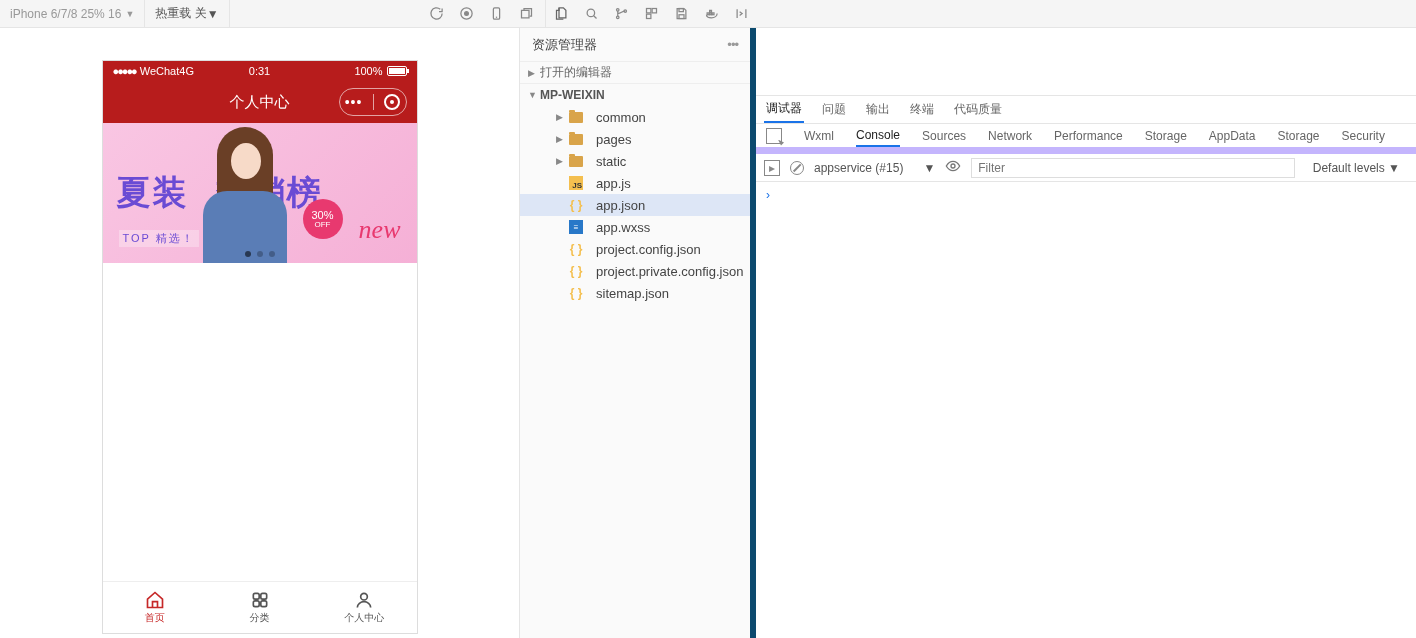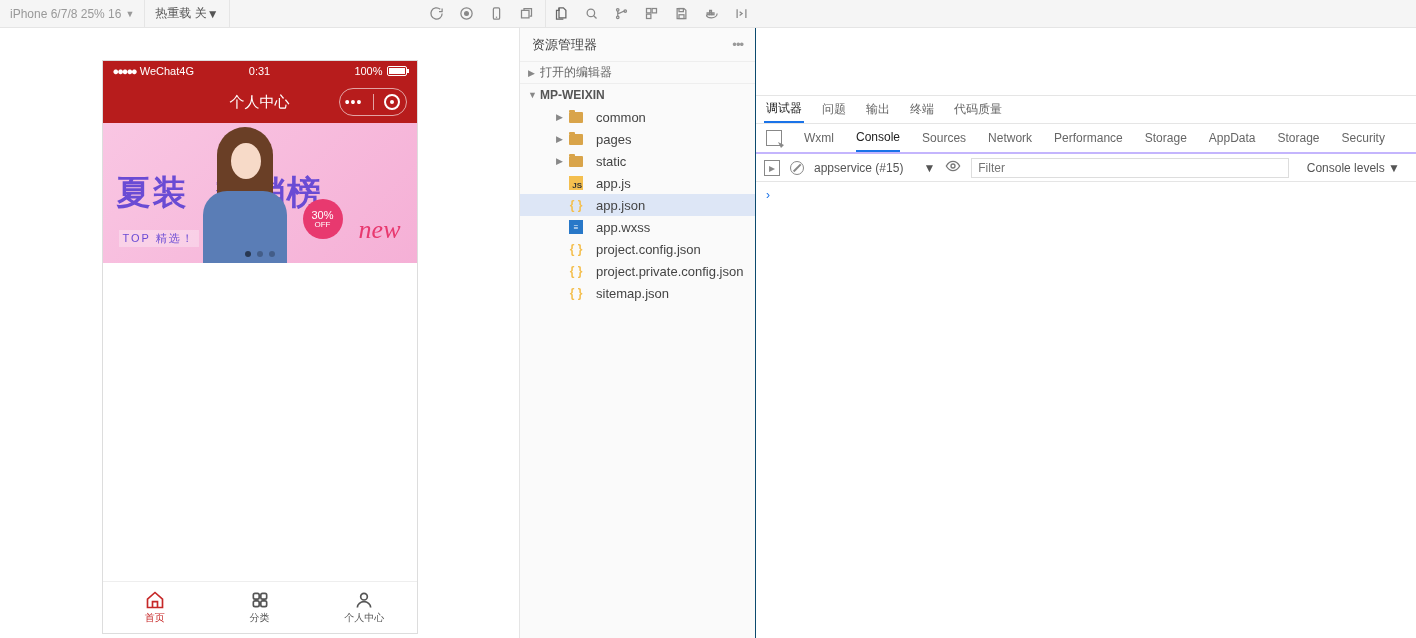--- a/index.html
+++ b/index.html
@@ -56,21 +56,21 @@
 .person .face { position: absolute; top: 20px; left: 44px; width: 30px; height: 36px; background: #f7dac8; border-radius: 50%; }
 .person .jacket { position: absolute; bottom: 0; left: 16px; width: 84px; height: 72px; background: #5a7db6; border-radius: 24px 24px 0 0; }
 
 .phone-body { flex: 1; background: #fff; }
 .tabbar { height: 52px; border-top: 1px solid #eee; display: flex; }
 .tabbar .tab { flex: 1; display: flex; flex-direction: column; align-items: center; justify-content: center; gap: 1px; font-size: 10px; color: #555; cursor: pointer; }
 .tabbar .tab.active { color: #c62828; }
 .tabbar .tab svg { width: 20px; height: 20px; }
 
 
-.explorer { width: 236px; border-right: 1px solid #0c4a6e; display: flex; flex-direction: column; font-size: 13px; color: #444; background: #fafafa; }
+.explorer { width: 236px; border-right: 6px solid #0c4a6e; display: flex; flex-direction: column; font-size: 13px; color: #444; background: #fafafa; }
 .exp-header { height: 34px; display: flex; align-items: center; justify-content: space-between; padding: 0 12px; border-bottom: 1px solid #eee; }
 .exp-header .more { color: #999; letter-spacing: -1px; cursor: pointer; }
 .sect { height: 22px; display: flex; align-items: center; padding: 0 8px; color: #666; border-bottom: 1px solid #eee; cursor: pointer; font-size: 12px; }
 .sect .chev { width: 12px; font-size: 9px; color: #888; }
 .sect.root { font-weight: 600; color: #555; border-bottom: none; }
 .tree { flex: 1; overflow: auto; }
 .node { height: 22px; display: flex; align-items: center; padding-left: 24px; cursor: pointer; font-size: 13px; }
 .node .chev { width: 12px; font-size: 9px; color: #888; }
 .node .ico { width: 16px; height: 16px; margin-right: 12px; display: flex; align-items: center; justify-content: center; }
 .node.depth1 { padding-left: 36px; }
@@ -81,21 +81,21 @@
 .jsbox { width: 14px; height: 14px; background: #f4bf4f; color: #333; font-size: 8px; font-weight: 700; display: flex; align-items: flex-end; justify-content: flex-end; padding: 0 1px 0 0; }
 .braces { color: #f4bf4f; font-weight: 700; font-size: 12px; }
 .cssbox { width: 14px; height: 14px; background: #2878c8; color: #fff; font-size: 8px; font-weight: 700; display: flex; align-items: center; justify-content: center; }
 
 
 .right-pane { flex: 1; display: flex; flex-direction: column; }
 .editor-area { flex: 0 0 68px; background: #fff; border-bottom: 1px solid #e5e5e5; }
 .dt-tabs { height: 28px; border-bottom: 1px solid #e5e5e5; display: flex; align-items: center; padding-left: 8px; font-size: 12px; gap: 16px; }
 .dt-tabs .dtab { color: #666; cursor: pointer; padding: 0 2px; height: 100%; display: flex; align-items: center; }
 .dt-tabs .dtab.active { color: #222; border-bottom: 2px solid #1a73e8; }
-.dt-subtabs { height: 30px; border-bottom: 2px solid #c4b5fd; display: flex; align-items: center; padding-left: 10px; font-size: 12px; gap: 22px; }
+.dt-subtabs { height: 30px; border-bottom: 7px solid #c4b5fd; display: flex; align-items: center; padding-left: 10px; font-size: 12px; gap: 22px; }
 .dt-subtabs .st { color: #666; cursor: pointer; height: 100%; display: flex; align-items: center; }
 .dt-subtabs .st.active { color: #222; border-bottom: 2px solid #1a73e8; }
 .dt-subtabs .inspect { width: 16px; height: 16px; border: 1px solid #888; position: relative; cursor: pointer; }
 .dt-subtabs .inspect::after { content: ""; position: absolute; right: -3px; bottom: -3px; width: 6px; height: 6px; background: #888; clip-path: polygon(0 0, 100% 50%, 50% 100%); }
 .console-bar { height: 28px; border-bottom: 1px solid #e5e5e5; display: flex; align-items: center; padding: 0 8px; gap: 10px; font-size: 12px; }
 .console-bar .play { width: 16px; height: 16px; border: 1px solid #888; display: flex; align-items: center; justify-content: center; color: #888; cursor: pointer; }
 .console-bar .noentry { width: 14px; height: 14px; border: 1.5px solid #888; border-radius: 50%; position: relative; cursor: pointer; }
 .console-bar .noentry::after { content: ""; position: absolute; left: 1px; top: 5px; width: 10px; height: 1.5px; background: #888; transform: rotate(-45deg); }
 .console-bar .ctx { color: #555; display: flex; align-items: center; gap: 20px; cursor: pointer; }
 .console-bar .eye { cursor: pointer; color: #777; }
@@ -372,20 +372,20 @@
       <span class="noentry"></span>
       <span class="ctx">
           <span>appservice (#15)</span>
           <span>▼</span>
         </span>
       <span class="eye"><svg width="16" height="16" viewBox="0 0 24 24" fill="none" stroke="currentColor" stroke-width="2">
             <path d="M2 12s4-7 10-7 10 7 10 7-4 7-10 7S2 12 2 12z"></path>
             <circle cx="12" cy="12" r="3"></circle>
           </svg></span>
       <span class="filter"><input placeholder="Filter" style=""></span>
-      <span class="levels"><span>Console levels</span> ▼</span>
+      <span class="levels"><span>Default levels</span> ▼</span>
     </div>
     <div class="console-body">
       <span class="prompt">›</span>
     </div>
   </div>
 
 </div>
 
 </body></html>

